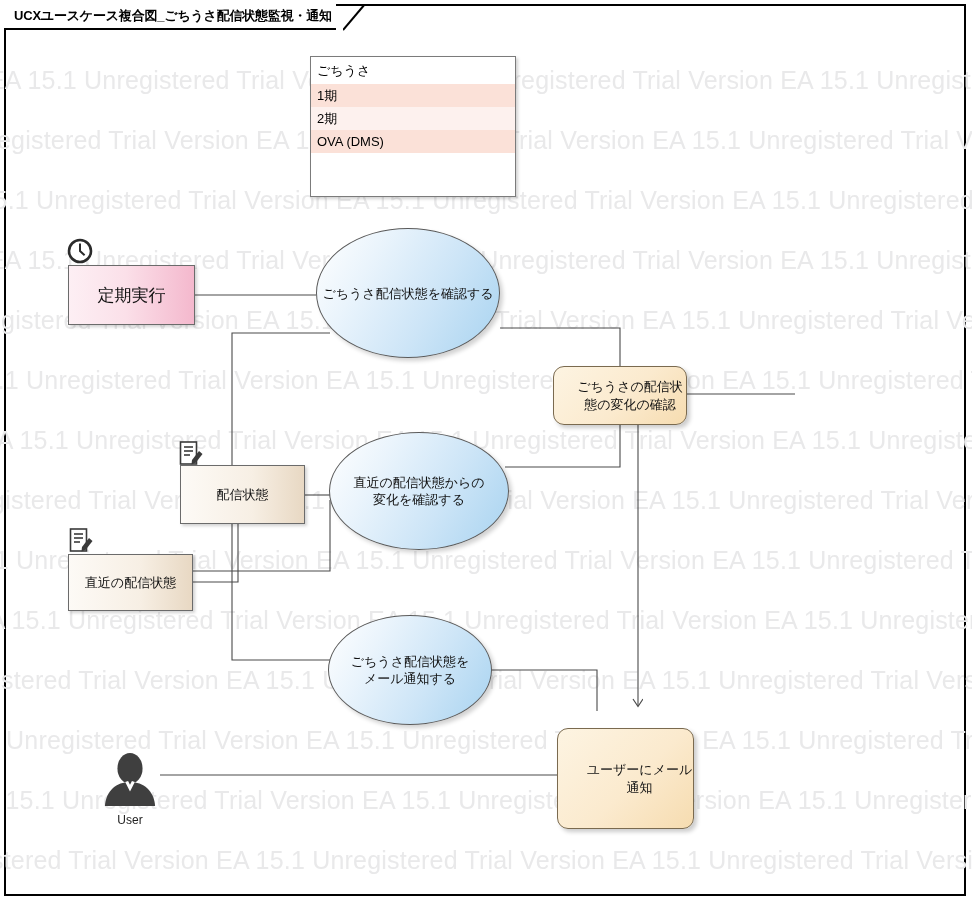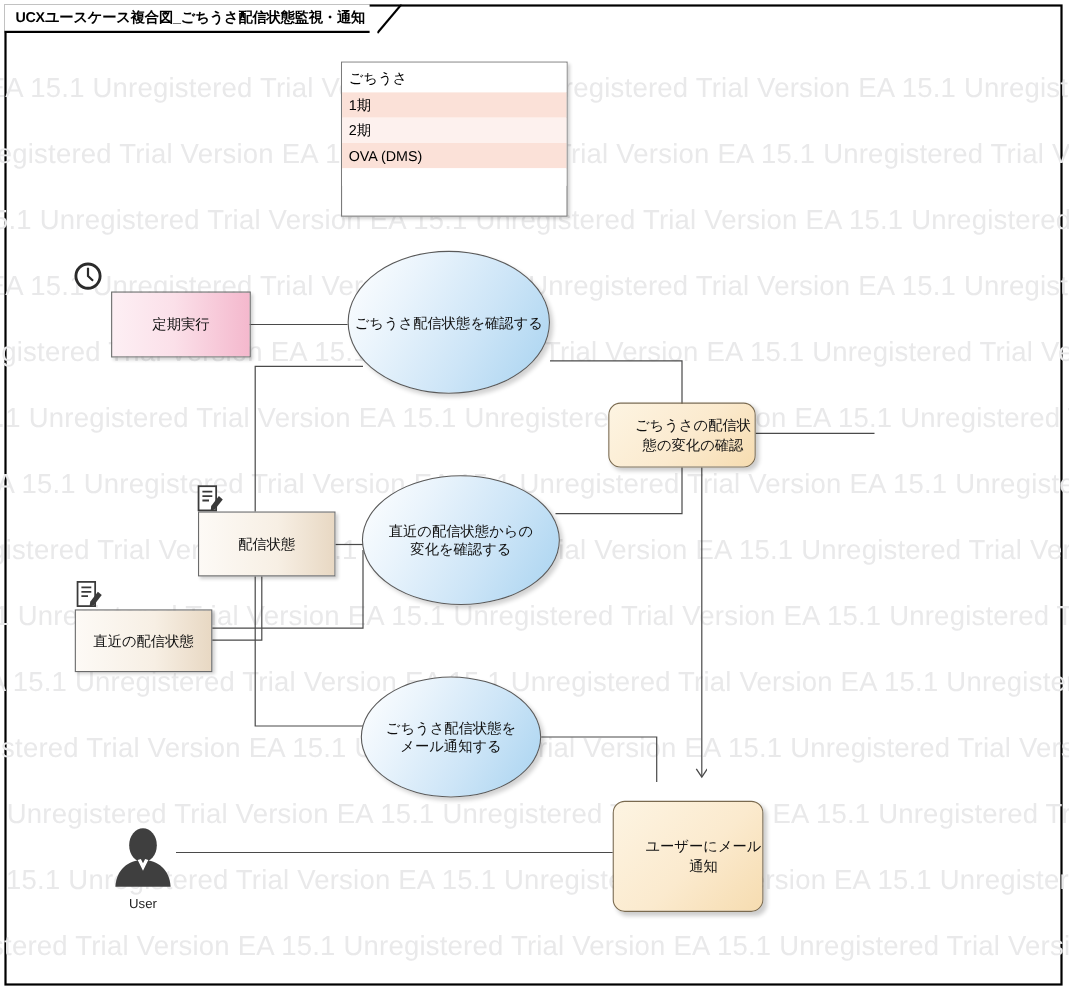--- a/index.html
+++ b/index.html
@@ -111,21 +111,21 @@
   .dtable-row.odd  { background: #fbe1d8; }
   .dtable-row.even { background: #fdf1ee; }
   .dtable-foot { height: 16px; background: #ffffff; }
 
   
   .pinkbox {
     border: 1px solid #6b6b6b;
     background: linear-gradient(to right, #fdeff4 0%, #fbe0e9 45%, #f4b8cd 100%);
     box-shadow: 2px 2px 3px rgba(0,0,0,0.18);
     display: flex; align-items: center; justify-content: center;
-    font-size: 13px; color: #111; margin-left: 33px;
+    font-size: 17px; color: #111;
   }
   .clock-icon { position: absolute; z-index: 4; }
 
   
   .usecase {
     border: 1px solid #5a5a5a;
     border-radius: 50%;
     background: linear-gradient(120deg, #ffffff 0%, #eaf4fc 28%, #cde5f7 62%, #a8d3f0 100%);
     box-shadow: 3px 3px 4px rgba(0,0,0,0.18);
     display: flex; align-items: center; justify-content: center;

